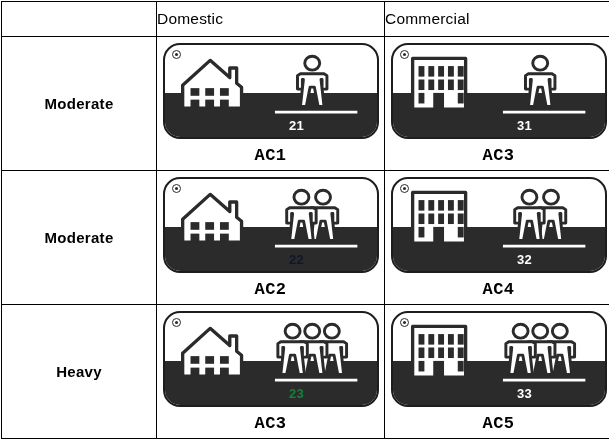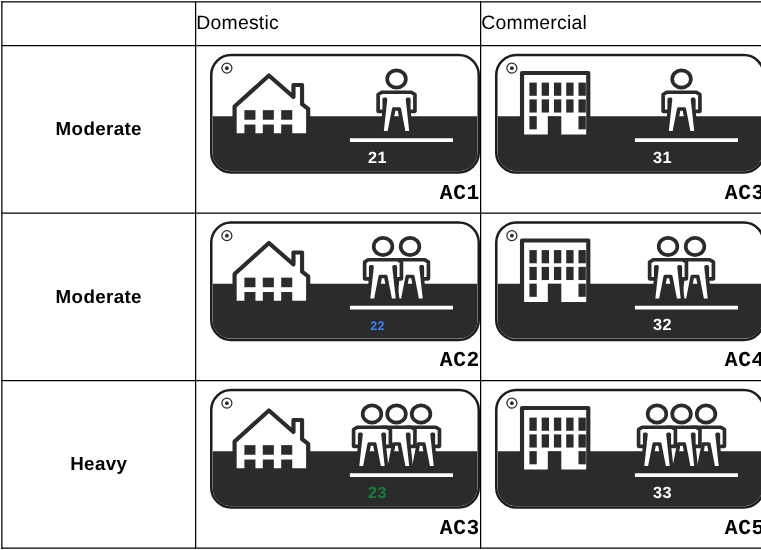--- a/index.html
+++ b/index.html
@@ -55,21 +55,21 @@
   .rowlabel {
     text-align: center;
     font-size: 15px;
     font-weight: bold;
     letter-spacing: .3px;
   }
 
   .cell-inner {
     display: flex;
     flex-direction: column;
-    align-items: flex-end;
+    align-items: center;
     justify-content: center;
     height: 100%;
   }
 
   
   .badge {
     position: relative;
     width: 216px;
     height: 96px;
     border: 2.4px solid #1d1d1d;
@@ -245,21 +245,21 @@
                L-9 36 L-10 36 L-10 46 L-15 46 L-15 32 Z" fill="#ffffff" stroke="#2b2b2b" stroke-width="3" stroke-linejoin="round"></path>
     </g>
     <g transform="translate(139,0) scale(1)">
       <ellipse cx="0" cy="19" rx="7.6" ry="7.2" fill="#ffffff" stroke="#2b2b2b" stroke-width="3"></ellipse>
       <path d="M-12 30 L12 30 L15 32 L15 46 L10 46 L10 36
                L9 36 L12 64 L6 64 L2.2 44 L-2.2 44 L-6 64 L-12 64
                L-9 36 L-10 36 L-10 46 L-15 46 L-15 32 Z" fill="#ffffff" stroke="#2b2b2b" stroke-width="3" stroke-linejoin="round"></path>
     </g>
   </svg>
             <div style="position:absolute;left:0;right:0;bottom:4px;text-align:center;z-index:7;
-                        color:#3b82f6;font-size:10px;font-weight:bold;letter-spacing:.3px;
+                        color:#0f172a;font-size:13px;font-weight:bold;letter-spacing:.3px;
                         transform:translateX(26px);">22</div>
           </div>
           <div class="ac-label">AC2</div>
         </div>
       </td>
           <td>
         <div class="cell-inner">
           <div class="badge">
             <div class="badge-band"></div>
             <div class="reg-mark"></div>

